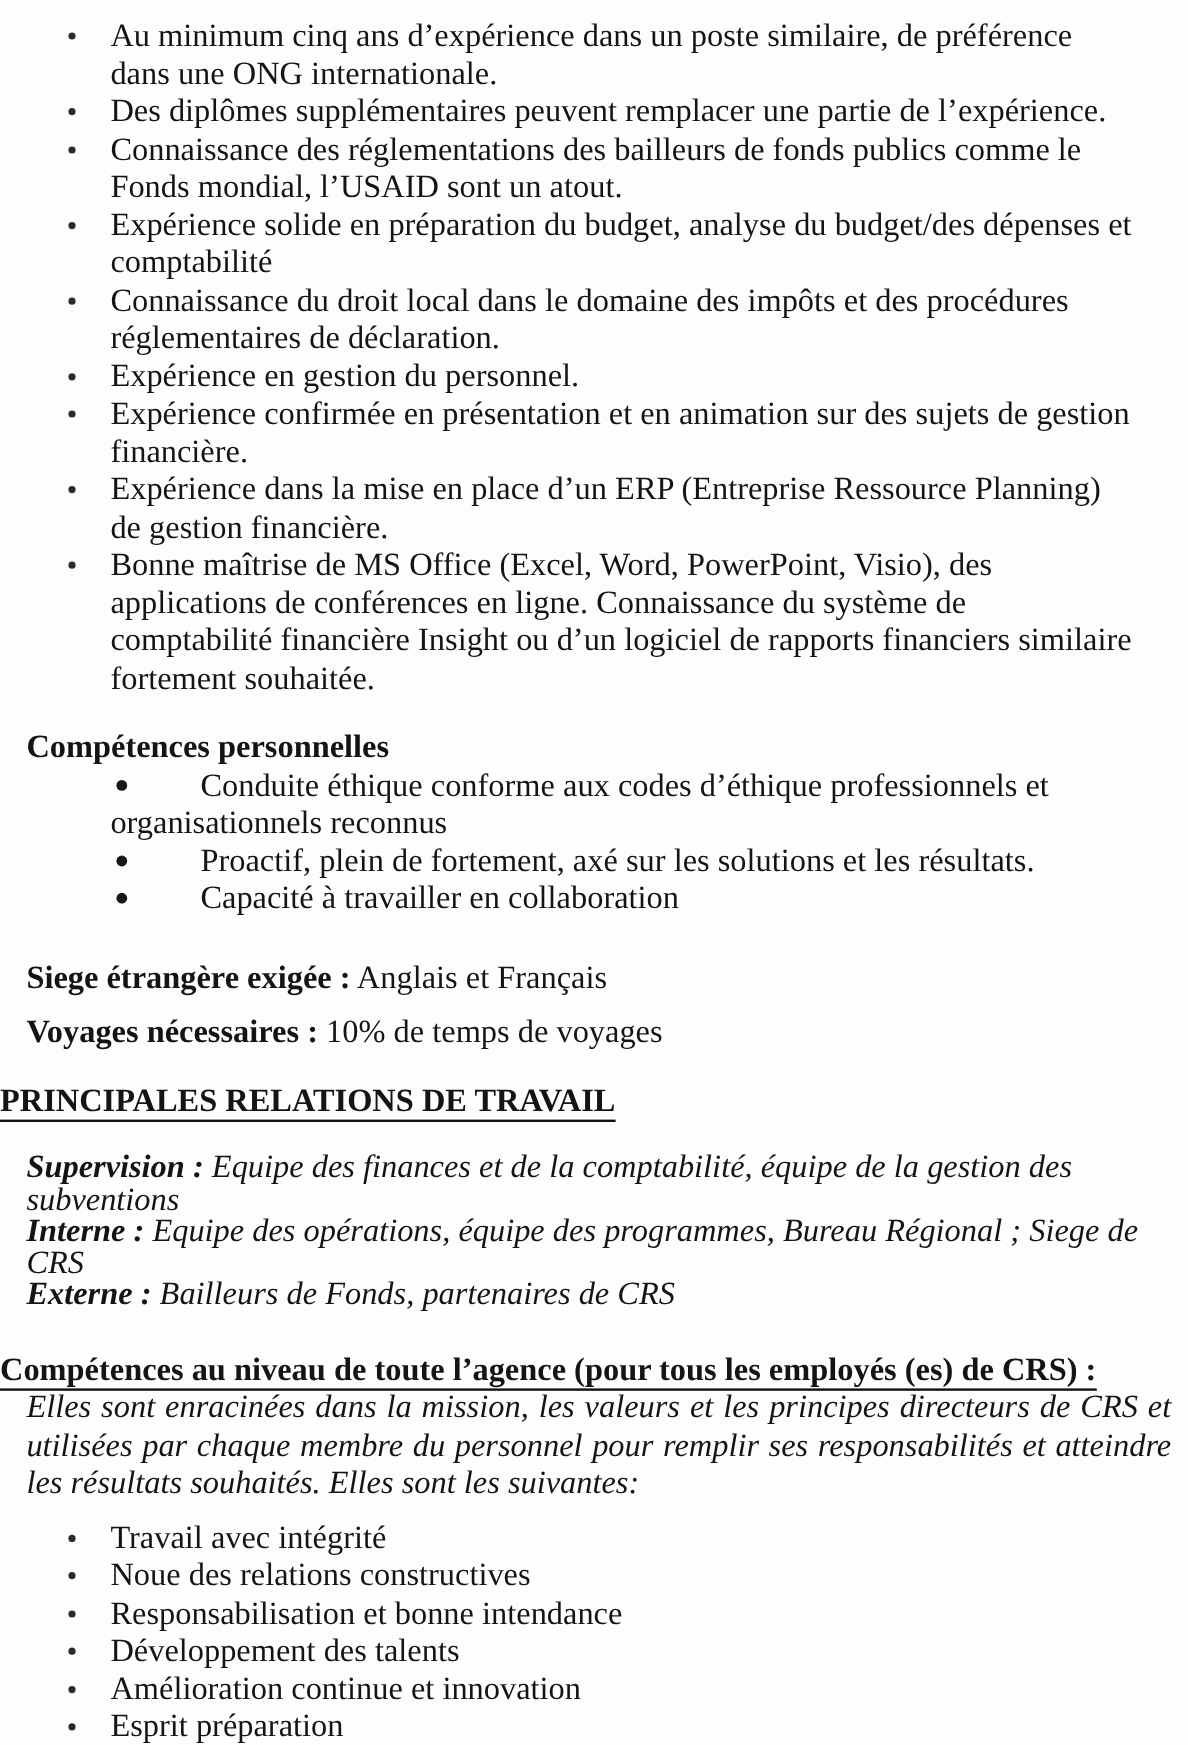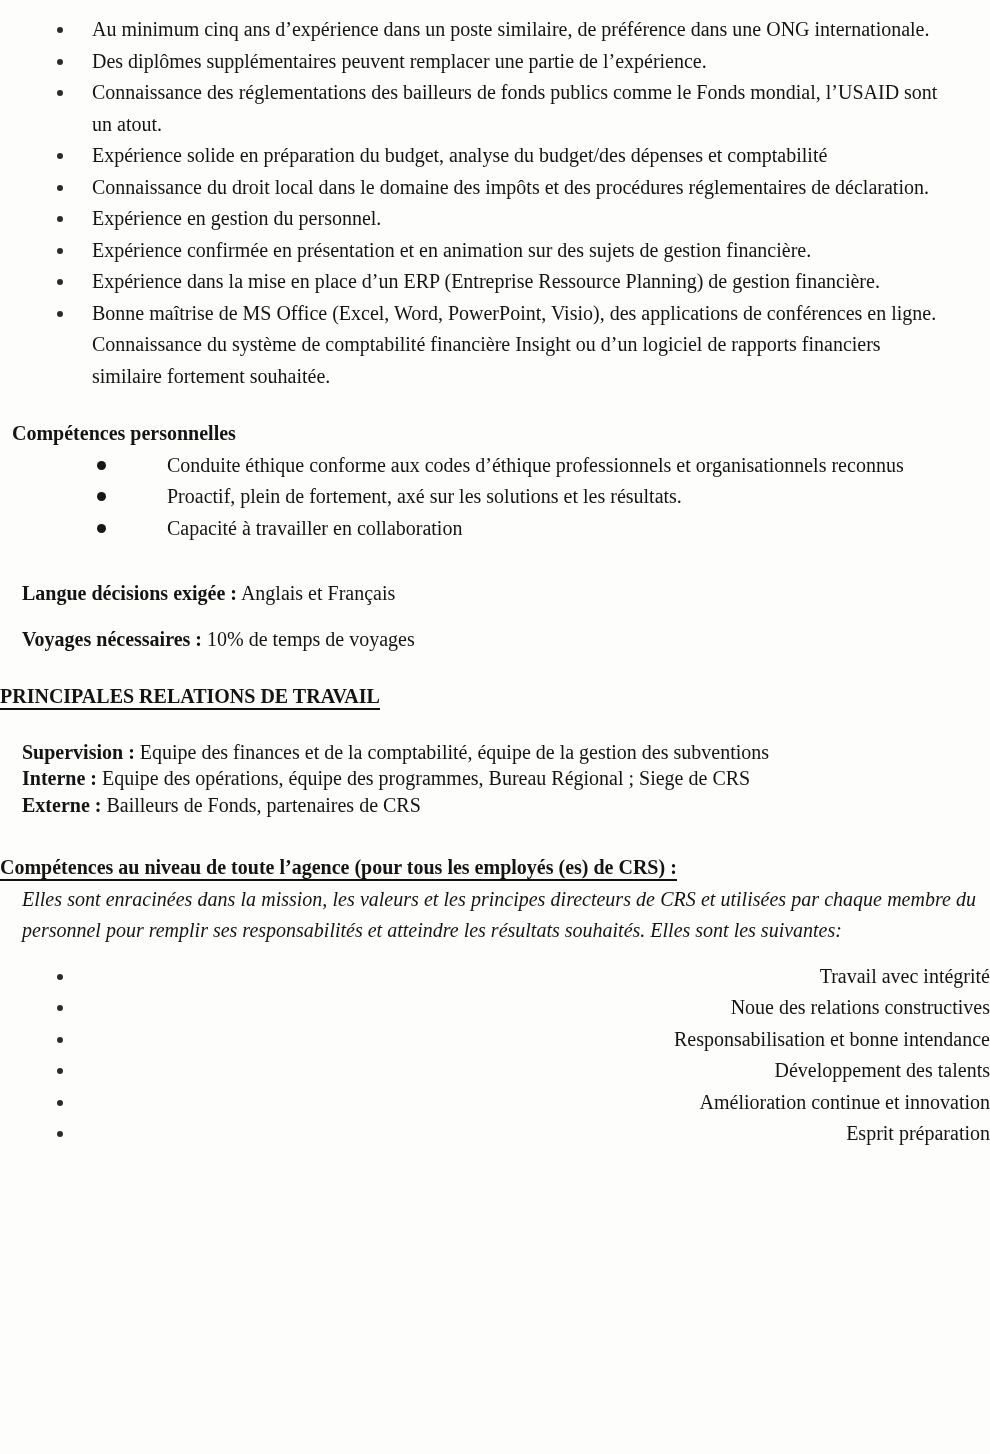--- a/index.html
+++ b/index.html
@@ -22,21 +22,21 @@
     padding: 0;
     box-sizing: border-box;
   }
 
   
   .doc {
     position: absolute;
     left: 0;
     top: 0;
     width: 990px;
-    font-size: 20px;
+    font-size: 27px;
     line-height: 31.5px;
   }
 
   
   ul.lvl1 {
     list-style: none;
     margin: 0;
     padding: 0;
   }
   ul.lvl1 > li {
@@ -53,21 +53,21 @@
     width: 6px;
     height: 6px;
     border-radius: 50%;
     background: #2b2b2b;
   }
 
   
   .sub-head {
     font-weight: bold;
     margin: 0;
-    padding-left: 12px;
+    padding-left: 22px;
     line-height: 31.5px;
   }
 
   
   ul.lvl2 {
     list-style: none;
     margin: 0;
     padding: 0;
   }
   ul.lvl2 > li {
@@ -106,20 +106,21 @@
     display: inline;
     border-bottom: 2.2px solid #111;
     padding-bottom: 1px;
   }
 
   
   .tight {
     padding-left: 22px;
     line-height: 26.5px;
     margin: 0;
+    font-style: italic;
   }
 
   
   .intro-para {
     margin: 0;
     padding: 0 14px 0 22px;
     font-style: italic;
     text-align: justify;
     line-height: 31.5px;
   }
@@ -128,21 +129,20 @@
   ul.final {
     list-style: none;
     margin: 0;
     padding: 0;
   }
   ul.final > li {
     position: relative;
     margin: 0;
     padding: 0 0 0 92px;
     line-height: 31.5px;
-    text-align: right;
   }
   ul.final > li .dot {
     position: absolute;
     left: 57px;
     top: 13px;
     width: 6px;
     height: 6px;
     border-radius: 50%;
     background: #2b2b2b;
   }
@@ -213,21 +213,21 @@
       </li>
       <li>
         <span class="dot2"></span>
         <span>Capacité à travailler en collaboration</span>
       </li>
     </ul>
 
     <div class="spacer-lg"></div>
 
     <div class="label-line">
-      <b>Langue décisions exigée :</b>
+      <b>Siege étrangère exigée :</b>
       <span>Anglais et Français</span>
     </div>
 
     <div class="spacer-sm"></div>
 
     <div class="label-line">
       <b>Voyages nécessaires :</b>
       <span>10% de temps de voyages</span>
     </div>
 

